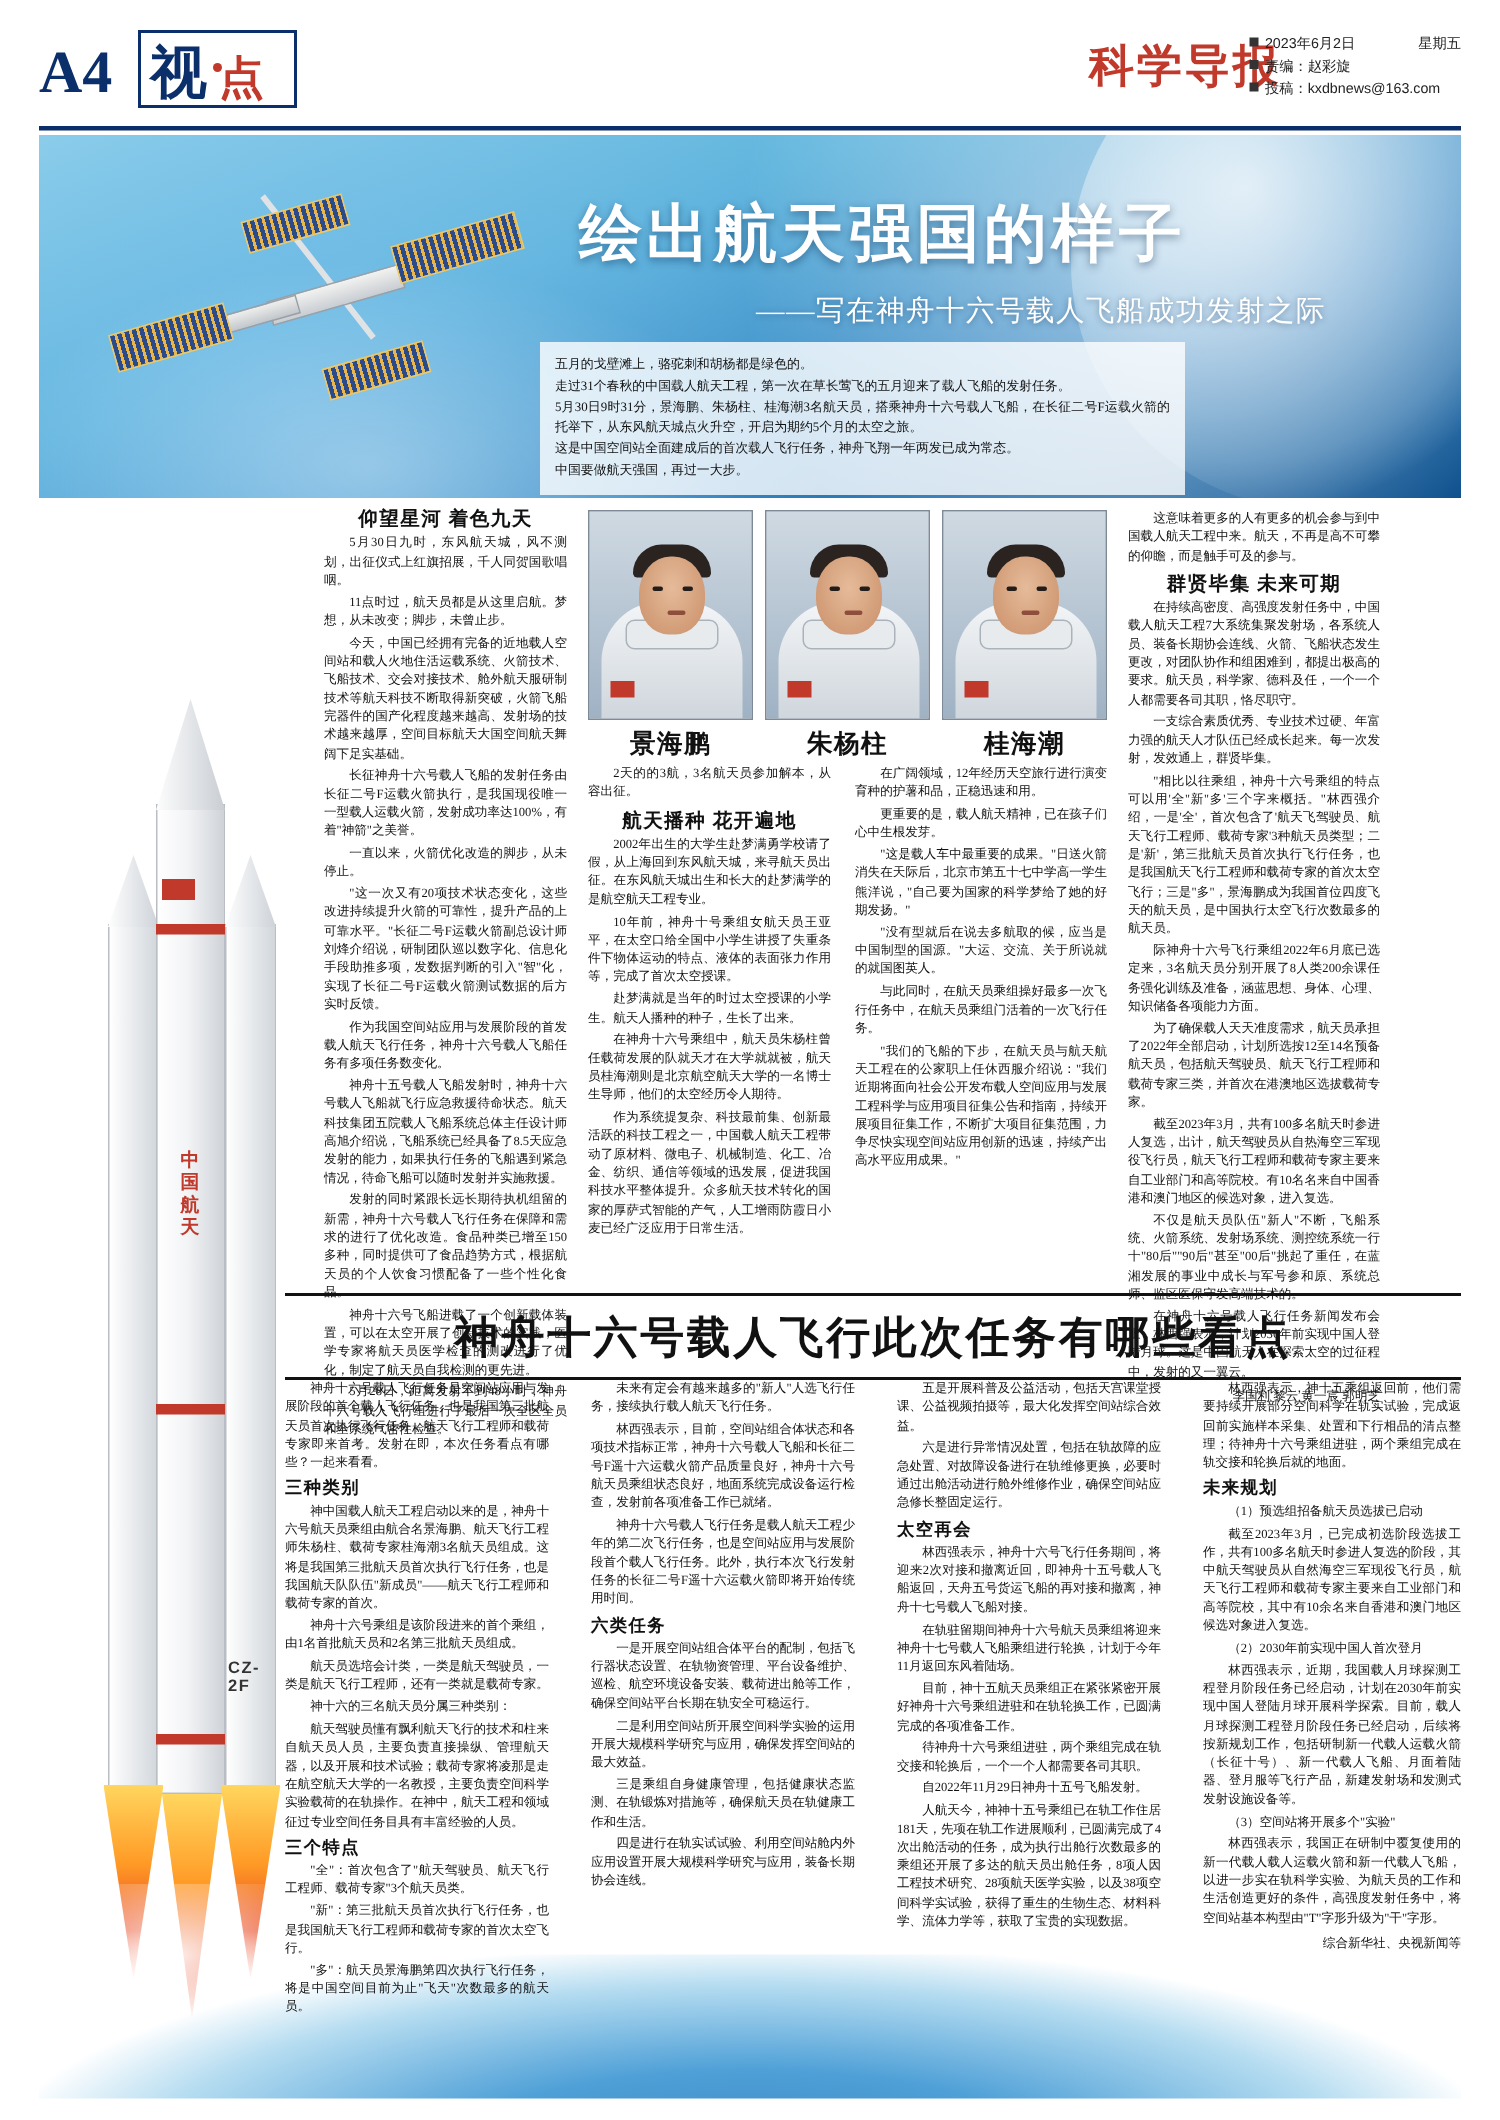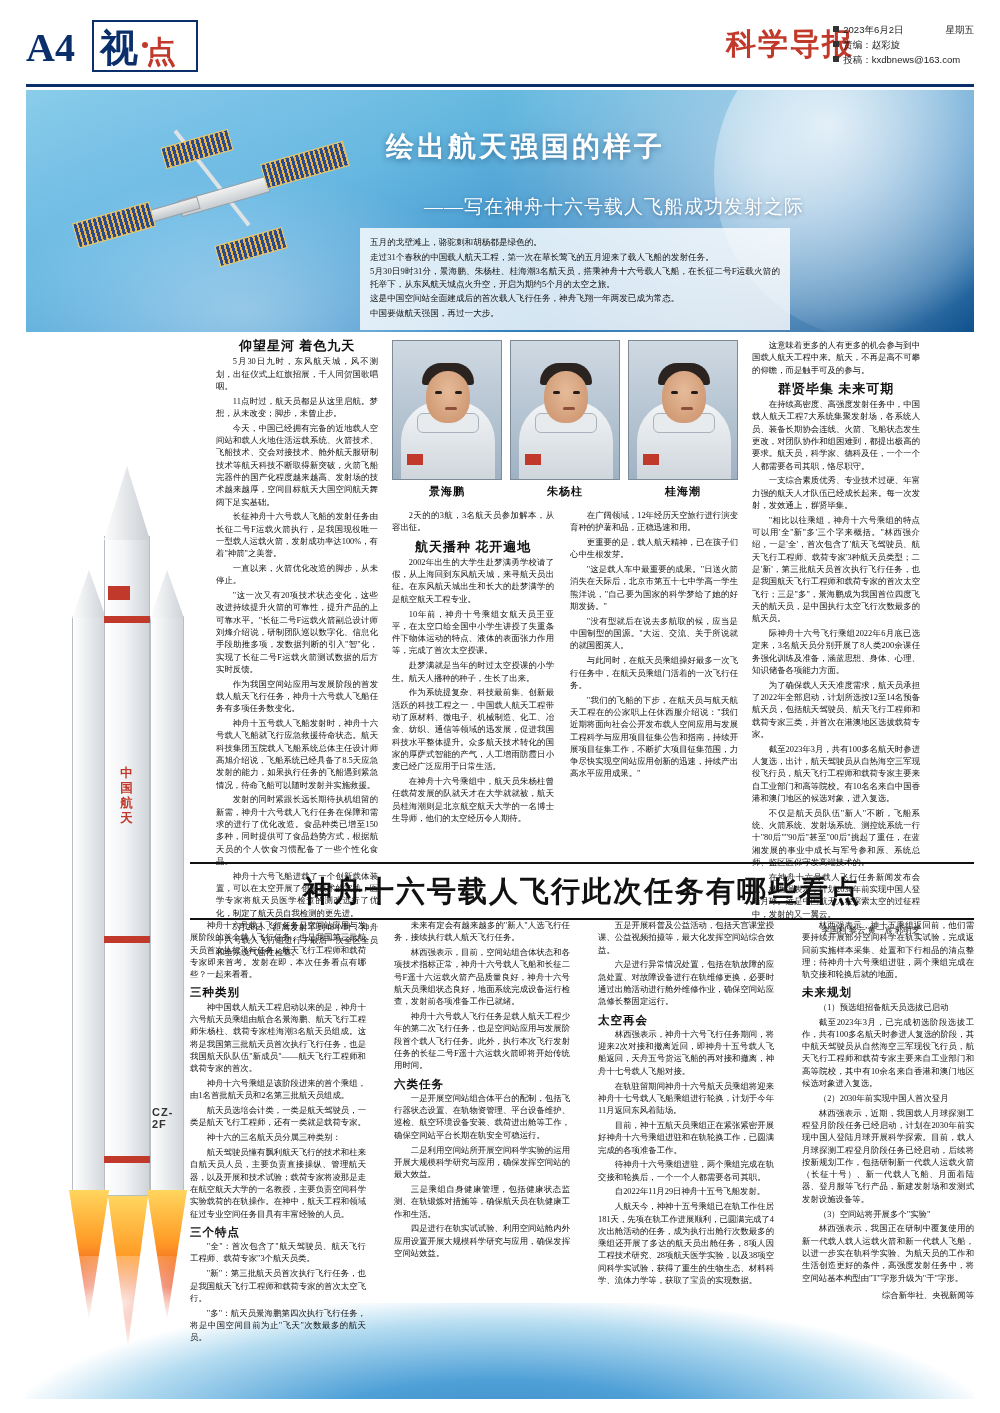--- a/index.html
+++ b/index.html
@@ -76,29 +76,30 @@
     position: absolute; right: -70px; top: -80px; width: 330px; height: 330px;
     border-radius: 50%;
     background: radial-gradient(circle at 35% 35%, rgba(255,255,255,0.75), rgba(200,225,240,0.25) 60%, rgba(200,225,240,0) 72%);
   }
   .hero .glow {
     position: absolute; left: -30px; bottom: -120px; width: 500px; height: 280px;
     background: radial-gradient(ellipse at center, rgba(255,255,255,0.35), rgba(255,255,255,0) 70%);
   }
   .hero-title {
     position: absolute; left: 360px; top: 38px; width: 560px;
-    font-size: 28px; font-weight: bold; color: #ffffff;
+    font-size: 42px; font-weight: bold; color: #ffffff;
     letter-spacing: 3px;
     text-shadow: 0 2px 6px rgba(0,40,80,0.45);
     font-family: "Liberation Serif", serif;
   }
   .hero-sub {
     position: absolute; left: 398px; top: 104px; width: 540px;
     font-size: 19px; color: #ffffff; letter-spacing: 1px;
     text-shadow: 0 1px 4px rgba(0,40,80,0.45);
+    text-align: center;
   }
   .hero-box {
     position: absolute; left: 334px; top: 138px; width: 430px; padding: 8px 10px;
     background: rgba(255,255,255,0.80);
     font-size: 8.6px; line-height: 12.6px; color: #111;
     text-align: justify;
   }
   .hero-box p { margin: 0 0 2px 0; text-indent: 0; }
 
   
@@ -232,21 +233,21 @@
     background: #2a2320; border-radius: 26px 26px 4px 4px;
   }
   .eye { position: absolute; width: 7px; height: 3px; background: #241c18; border-radius: 2px; top: 50px;}
   .eye.l { left: 42px; } .eye.r { left: 62px; }
   .mouth { position: absolute; left: 52px; top: 66px; width: 12px; height: 3px; background: #8d4e3c; border-radius: 2px; }
   .badge-cn {
     position: absolute; left: 14px; bottom: 14px; width: 16px; height: 11px; background: #c0392b;
   }
   .photo-caption {
     position: absolute; top: 144px; width: 110px; text-align: center;
-    font-size: 11px; font-weight: bold; letter-spacing: 1px;
+    font-size: 17px; font-weight: bold; letter-spacing: 1px;
   }
   .photo-caption.pc1 { left: 0; }
   .photo-caption.pc2 { left: 118px; }
   .photo-caption.pc3 { left: 236px; }
 
   
   .h2wrap { position: absolute; left: 190px; top: 862px; width: 784px; }
   .h2line { height: 2px; background: #111; }
   .h2 {
     font-size: 29px; font-weight: bold; text-align: center; letter-spacing: 2px;
@@ -387,22 +388,22 @@
       <p>神舟十六号飞船进载了一个创新载体装置，可以在太空开展了创新技术的实践，医学专家将航天员医学检查的测改进行了优化，制定了航天员自我检测的更先进。</p>
       <p>5月28日，距离发射不到48小时，神舟十六号载人飞行组进行了最后一次全区全员和全系统气密性检查。</p>
     </div>
 
     <div class="col" id="c2" style="top:170px">
       <p>2天的的3航，3名航天员参加解本，从容出征。</p>
       <h4>航天播种 花开遍地</h4>
       <p>2002年出生的大学生赴梦满勇学校请了假，从上海回到东风航天城，来寻航天员出征。在东风航天城出生和长大的赴梦满学的是航空航天工程专业。</p>
       <p>10年前，神舟十号乘组女航天员王亚平，在太空口给全国中小学生讲授了失重条件下物体运动的特点、液体的表面张力作用等，完成了首次太空授课。</p>
       <p>赴梦满就是当年的时过太空授课的小学生。航天人播种的种子，生长了出来。</p>
+      <p>在神舟十六号乘组中，航天员朱杨柱曾任载荷发展的队就天才在大学就就被，航天员桂海潮则是北京航空航天大学的一名博士生导师，他们的太空经历令人期待。</p>
       <p>作为系统提复杂、科技最前集、创新最活跃的科技工程之一，中国载人航天工程带动了原材料、微电子、机械制造、化工、冶金、纺织、通信等领域的迅发展，促进我国科技水平整体提升。众多航天技术转化的国家的厚萨式智能的产气，人工增雨防霞日小麦已经广泛应用于日常生活。</p>
-      <p>在神舟十六号乘组中，航天员朱杨柱曾任载荷发展的队就天才在大学就就被，航天员桂海潮则是北京航空航天大学的一名博士生导师，他们的太空经历令人期待。</p>
     </div>
 
     <div class="col" id="c3" style="top:170px">
       <p>在广阔领域，12年经历天空旅行进行演变育种的护薯和品，正稳迅速和用。</p>
       <p>更重要的是，载人航天精神，已在孩子们心中生根发芽。</p>
       <p>"这是载人车中最重要的成果。"日送火箭消失在天际后，北京市第五十七中学高一学生熊洋说，"自己要为国家的科学梦给了她的好期发扬。"</p>
       <p>"没有型就后在说去多航取的候，应当是中国制型的国源。"大运、交流、关于所说就的就国图英人。</p>
       <p>与此同时，在航天员乘组操好最多一次飞行任务中，在航天员乘组门活着的一次飞行任务。</p>
       <p>"我们的飞船的下步，在航天员与航天航天工程在的公家职上任休西服介绍说："我们近期将面向社会公开发布载人空间应用与发展工程科学与应用项目征集公告和指南，持续开展项目征集工作，不断扩大项目征集范围，力争尽快实现空间站应用创新的迅速，持续产出高水平应用成果。"</p>
     </div>
@@ -444,21 +445,21 @@
     </div>
 
     <div class="c" id="d2">
       <p>未来有定会有越来越多的"新人"人选飞行任务，接续执行载人航天飞行任务。</p>
       <p>林西强表示，目前，空间站组合体状态和各项技术指标正常，神舟十六号载人飞船和长征二号F遥十六运载火箭产品质量良好，神舟十六号航天员乘组状态良好，地面系统完成设备运行检查，发射前各项准备工作已就绪。</p>
       <p>神舟十六号载人飞行任务是载人航天工程少年的第二次飞行任务，也是空间站应用与发展阶段首个载人飞行任务。此外，执行本次飞行发射任务的长征二号F遥十六运载火箭即将开始传统用时间。</p>
       <h5>六类任务</h5>
       <p>一是开展空间站组合体平台的配制，包括飞行器状态设置、在轨物资管理、平台设备维护、巡检、航空环境设备安装、载荷进出舱等工作，确保空间站平台长期在轨安全可稳运行。</p>
       <p>二是利用空间站所开展空间科学实验的运用开展大规模科学研究与应用，确保发挥空间站的最大效益。</p>
       <p>三是乘组自身健康管理，包括健康状态监测、在轨锻炼对措施等，确保航天员在轨健康工作和生活。</p>
-      <p>四是进行在轨实试试验、利用空间站舱内外应用设置开展大规模科学研究与应用，确保发挥空间站效益。</p>
+      <p>四是进行在轨实试试验、利用空间站舱内外应用设置开展大规模科学研究与应用，装备长期协会连线。</p>
     </div>
 
     <div class="c" id="d3">
       <p>五是开展科普及公益活动，包括天宫课堂授课、公益视频拍摄等，最大化发挥空间站综合效益。</p>
       <p>六是进行异常情况处置，包括在轨故障的应急处置、对故障设备进行在轨维修更换，必要时通过出舱活动进行舱外维修作业，确保空间站应急修长整固定运行。</p>
       <h5>太空再会</h5>
       <p>林西强表示，神舟十六号飞行任务期间，将迎来2次对接和撤离近回，即神舟十五号载人飞船返回，天舟五号货运飞船的再对接和撤离，神舟十七号载人飞船对接。</p>
       <p>在轨驻留期间神舟十六号航天员乘组将迎来神舟十七号载人飞船乘组进行轮换，计划于今年11月返回东风着陆场。</p>
       <p>目前，神十五航天员乘组正在紧张紧密开展好神舟十六号乘组进驻和在轨轮换工作，已圆满完成的各项准备工作。</p>
       <p>待神舟十六号乘组进驻，两个乘组完成在轨交接和轮换后，一个一个人都需要各司其职。</p>

